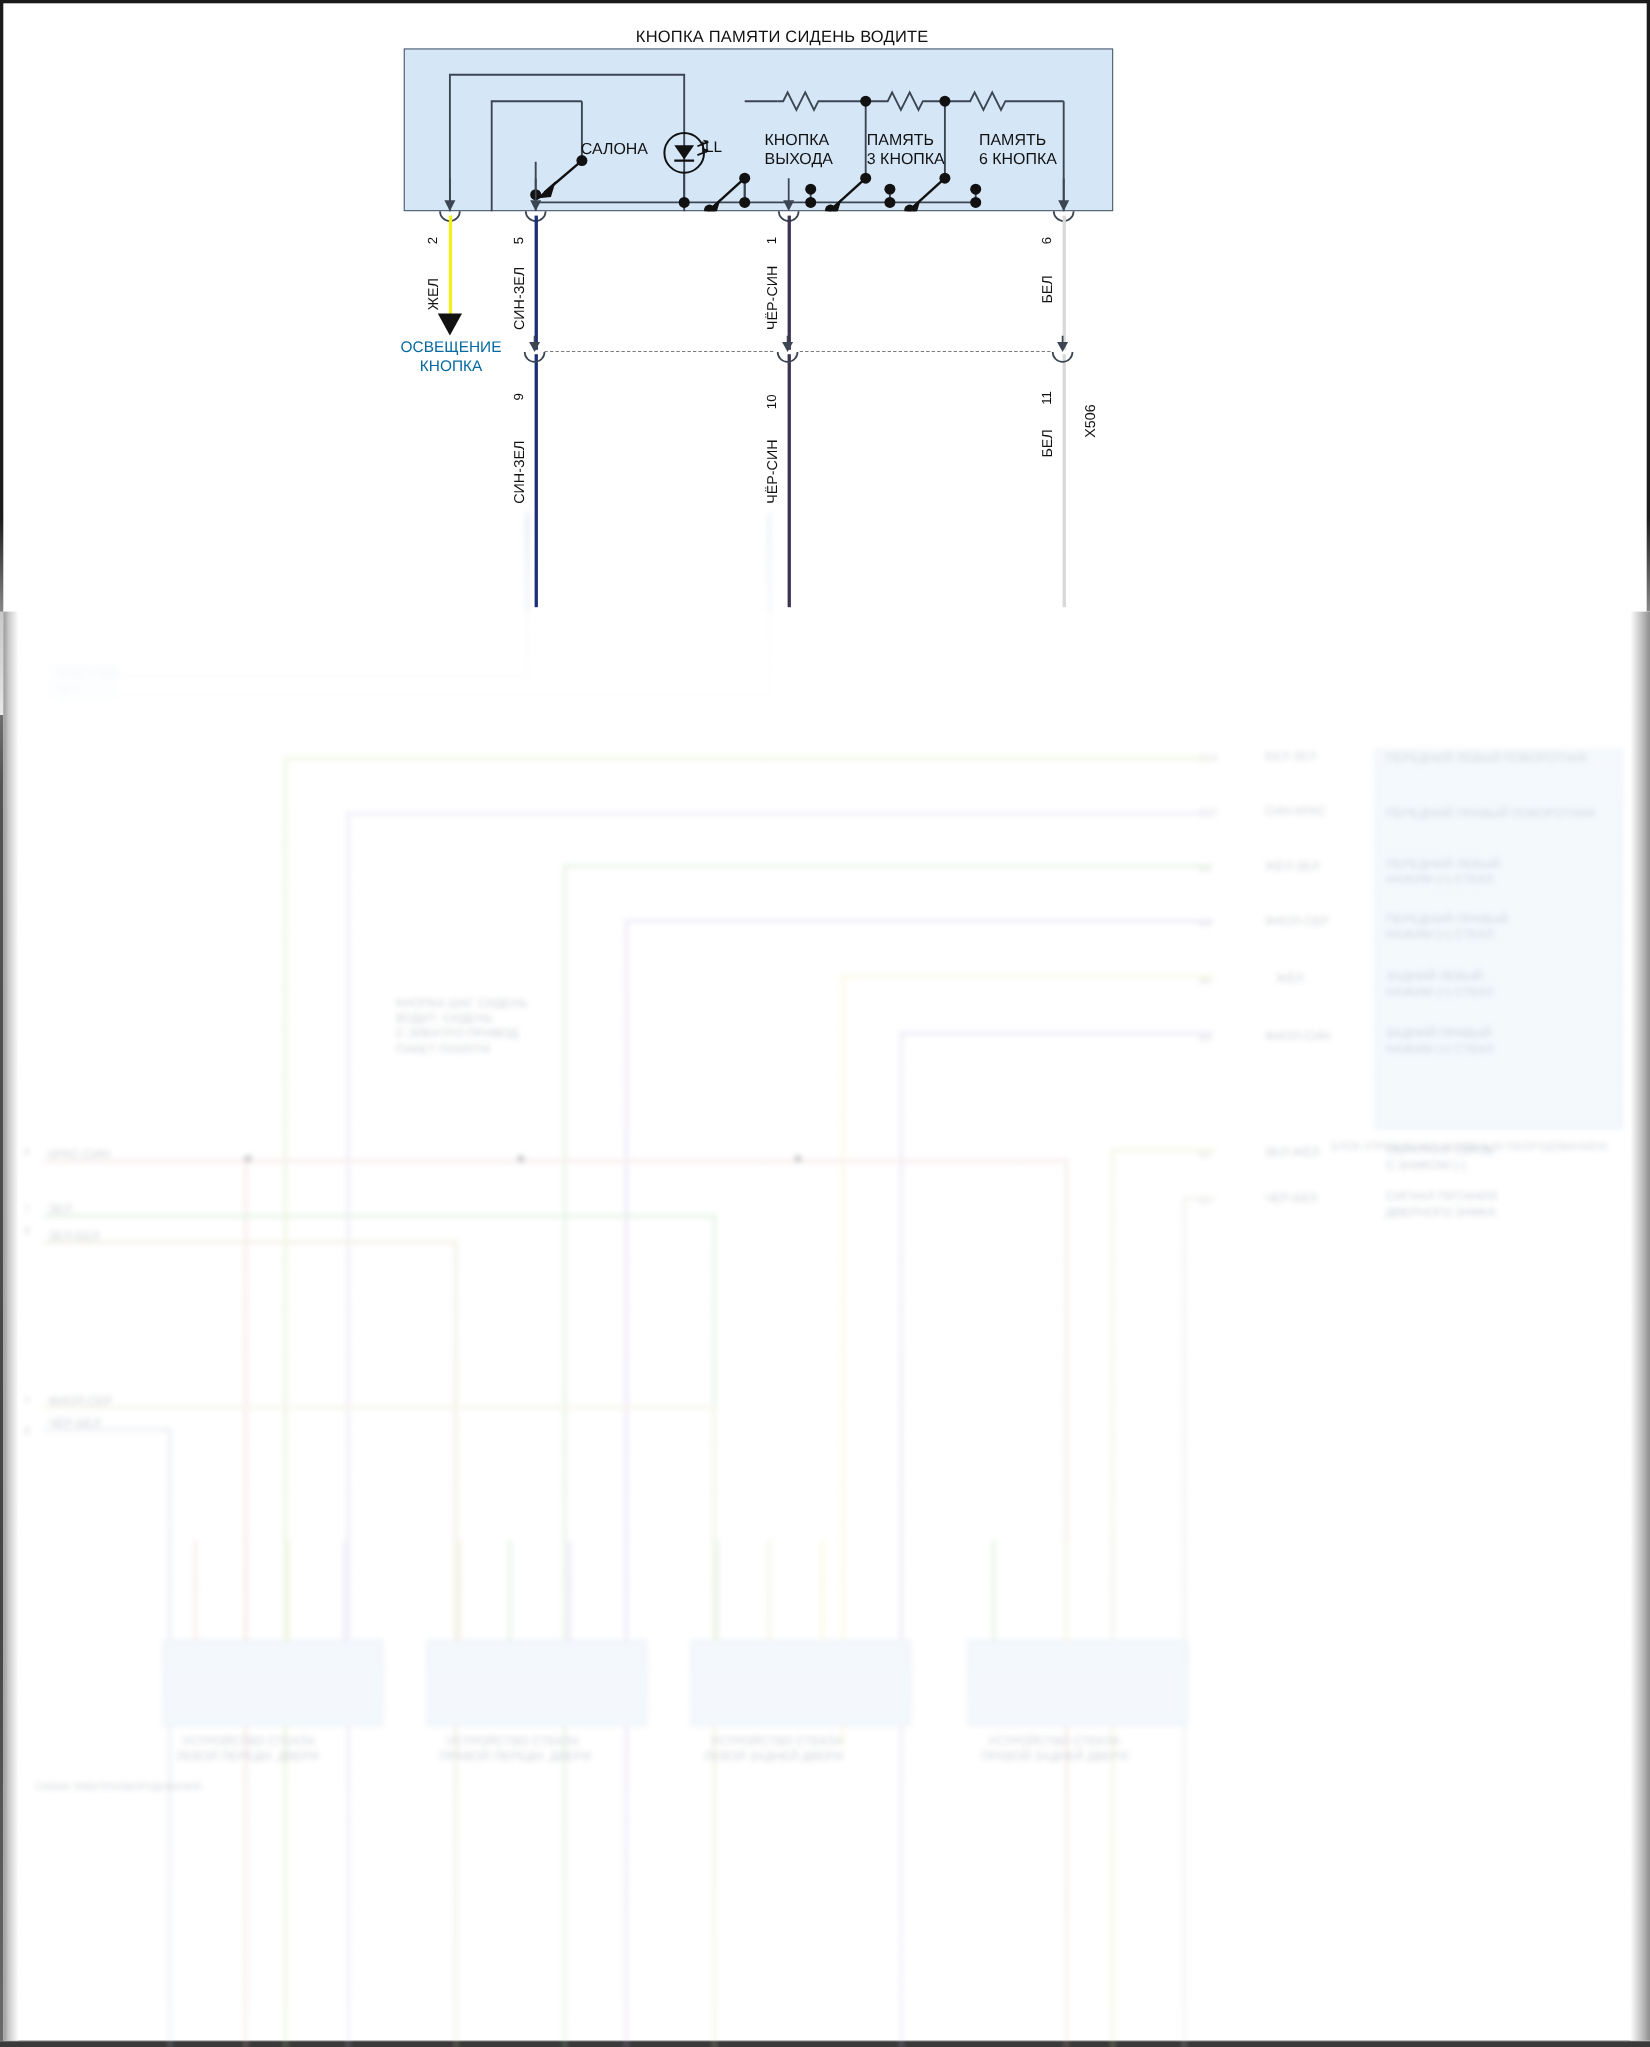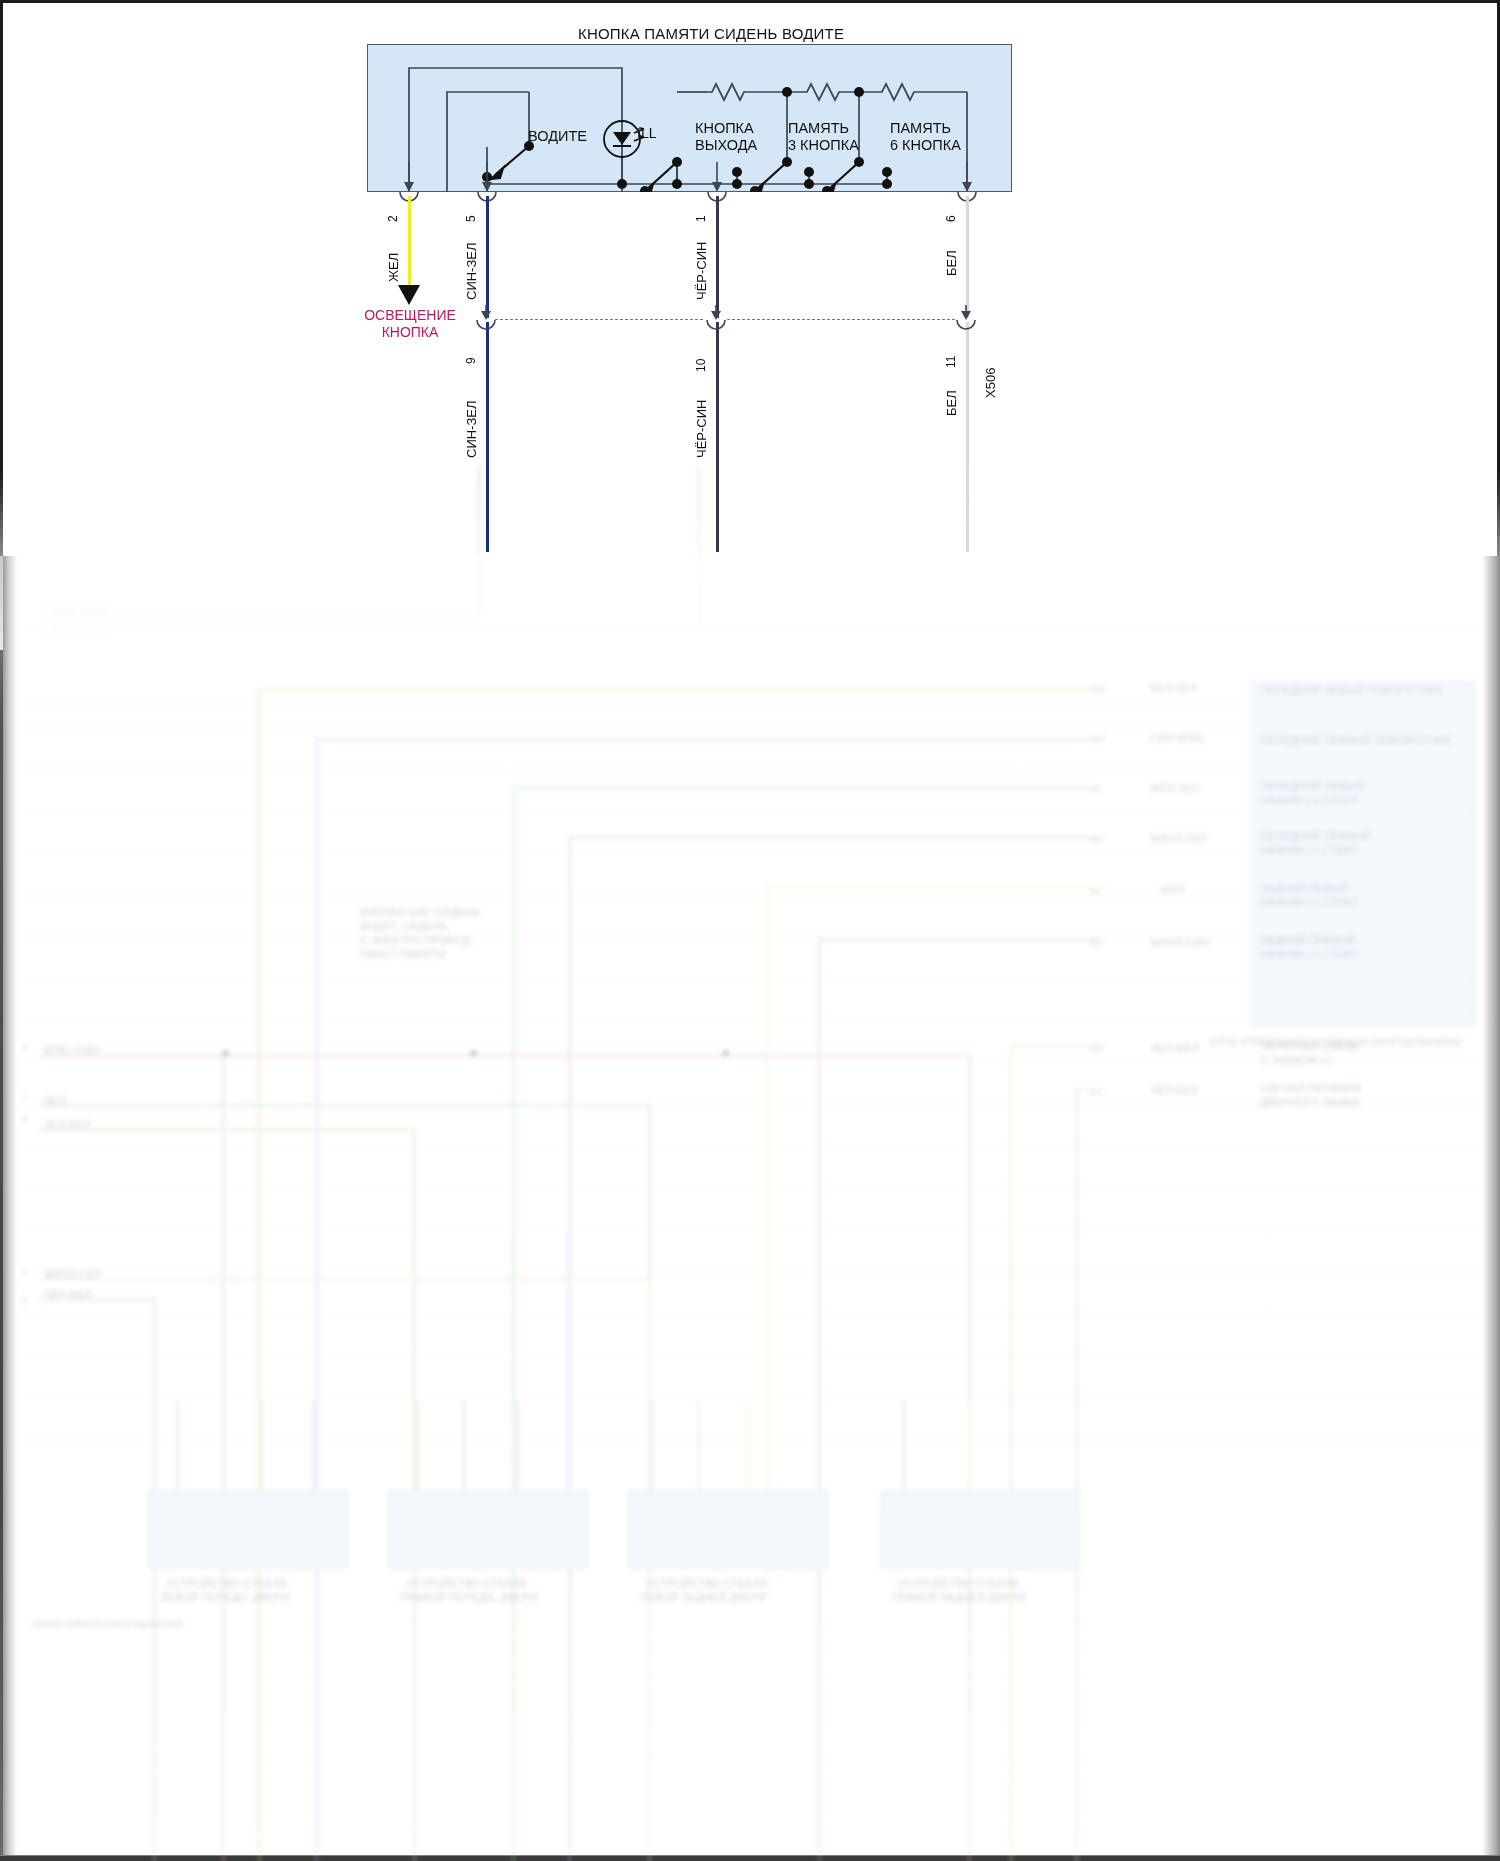--- a/index.html
+++ b/index.html
@@ -50,21 +50,21 @@
   .wire.blkblu{background:#3a3352;}
   .wire.wht{background:#d8d8d8;}
 
   .vlabel{
     position:absolute;font-size:13px;color:#111;white-space:nowrap;
     transform-origin:0 0;transform:rotate(-90deg);
   }
   .vlabel.sm{font-size:12px;}
 
   .dest{
-    position:absolute;font-size:14px;color:#be185d;text-align:center;
+    position:absolute;font-size:14px;color:#0369a1;text-align:center;
     line-height:17px;white-space:nowrap;
   }
 
   .dashline{
     position:absolute;height:0;border-top:1.6px dashed #7b7b7b;
   }
 
   
   #lower{
     position:absolute;left:0;top:556px;width:1500px;height:1305px;
@@ -364,21 +364,21 @@
         <circle cx="460" cy="147" r="5"></circle>
         <circle cx="442" cy="128" r="5"></circle>
         <circle cx="442" cy="140" r="5"></circle>
         <circle cx="520" cy="128" r="5"></circle>
         <circle cx="520" cy="140" r="5"></circle>
         <circle cx="370" cy="140" r="5"></circle>
       </g>
     </svg>
 
     <div class="swlabel" style="left:528px;top:128px;">
-      <span>ВОДИТЕ</span>
+      <span>САЛОНА</span>
     </div>
     <div class="swlabel" style="left:695px;top:120px;">
       <div>КНОПКА</div>
       <div>ВЫХОДА</div>
     </div>
     <div class="swlabel" style="left:788px;top:120px;">
       <div>ПАМЯТЬ</div>
       <div>3 КНОПКА</div>
     </div>
     <div class="swlabel" style="left:890px;top:120px;">

